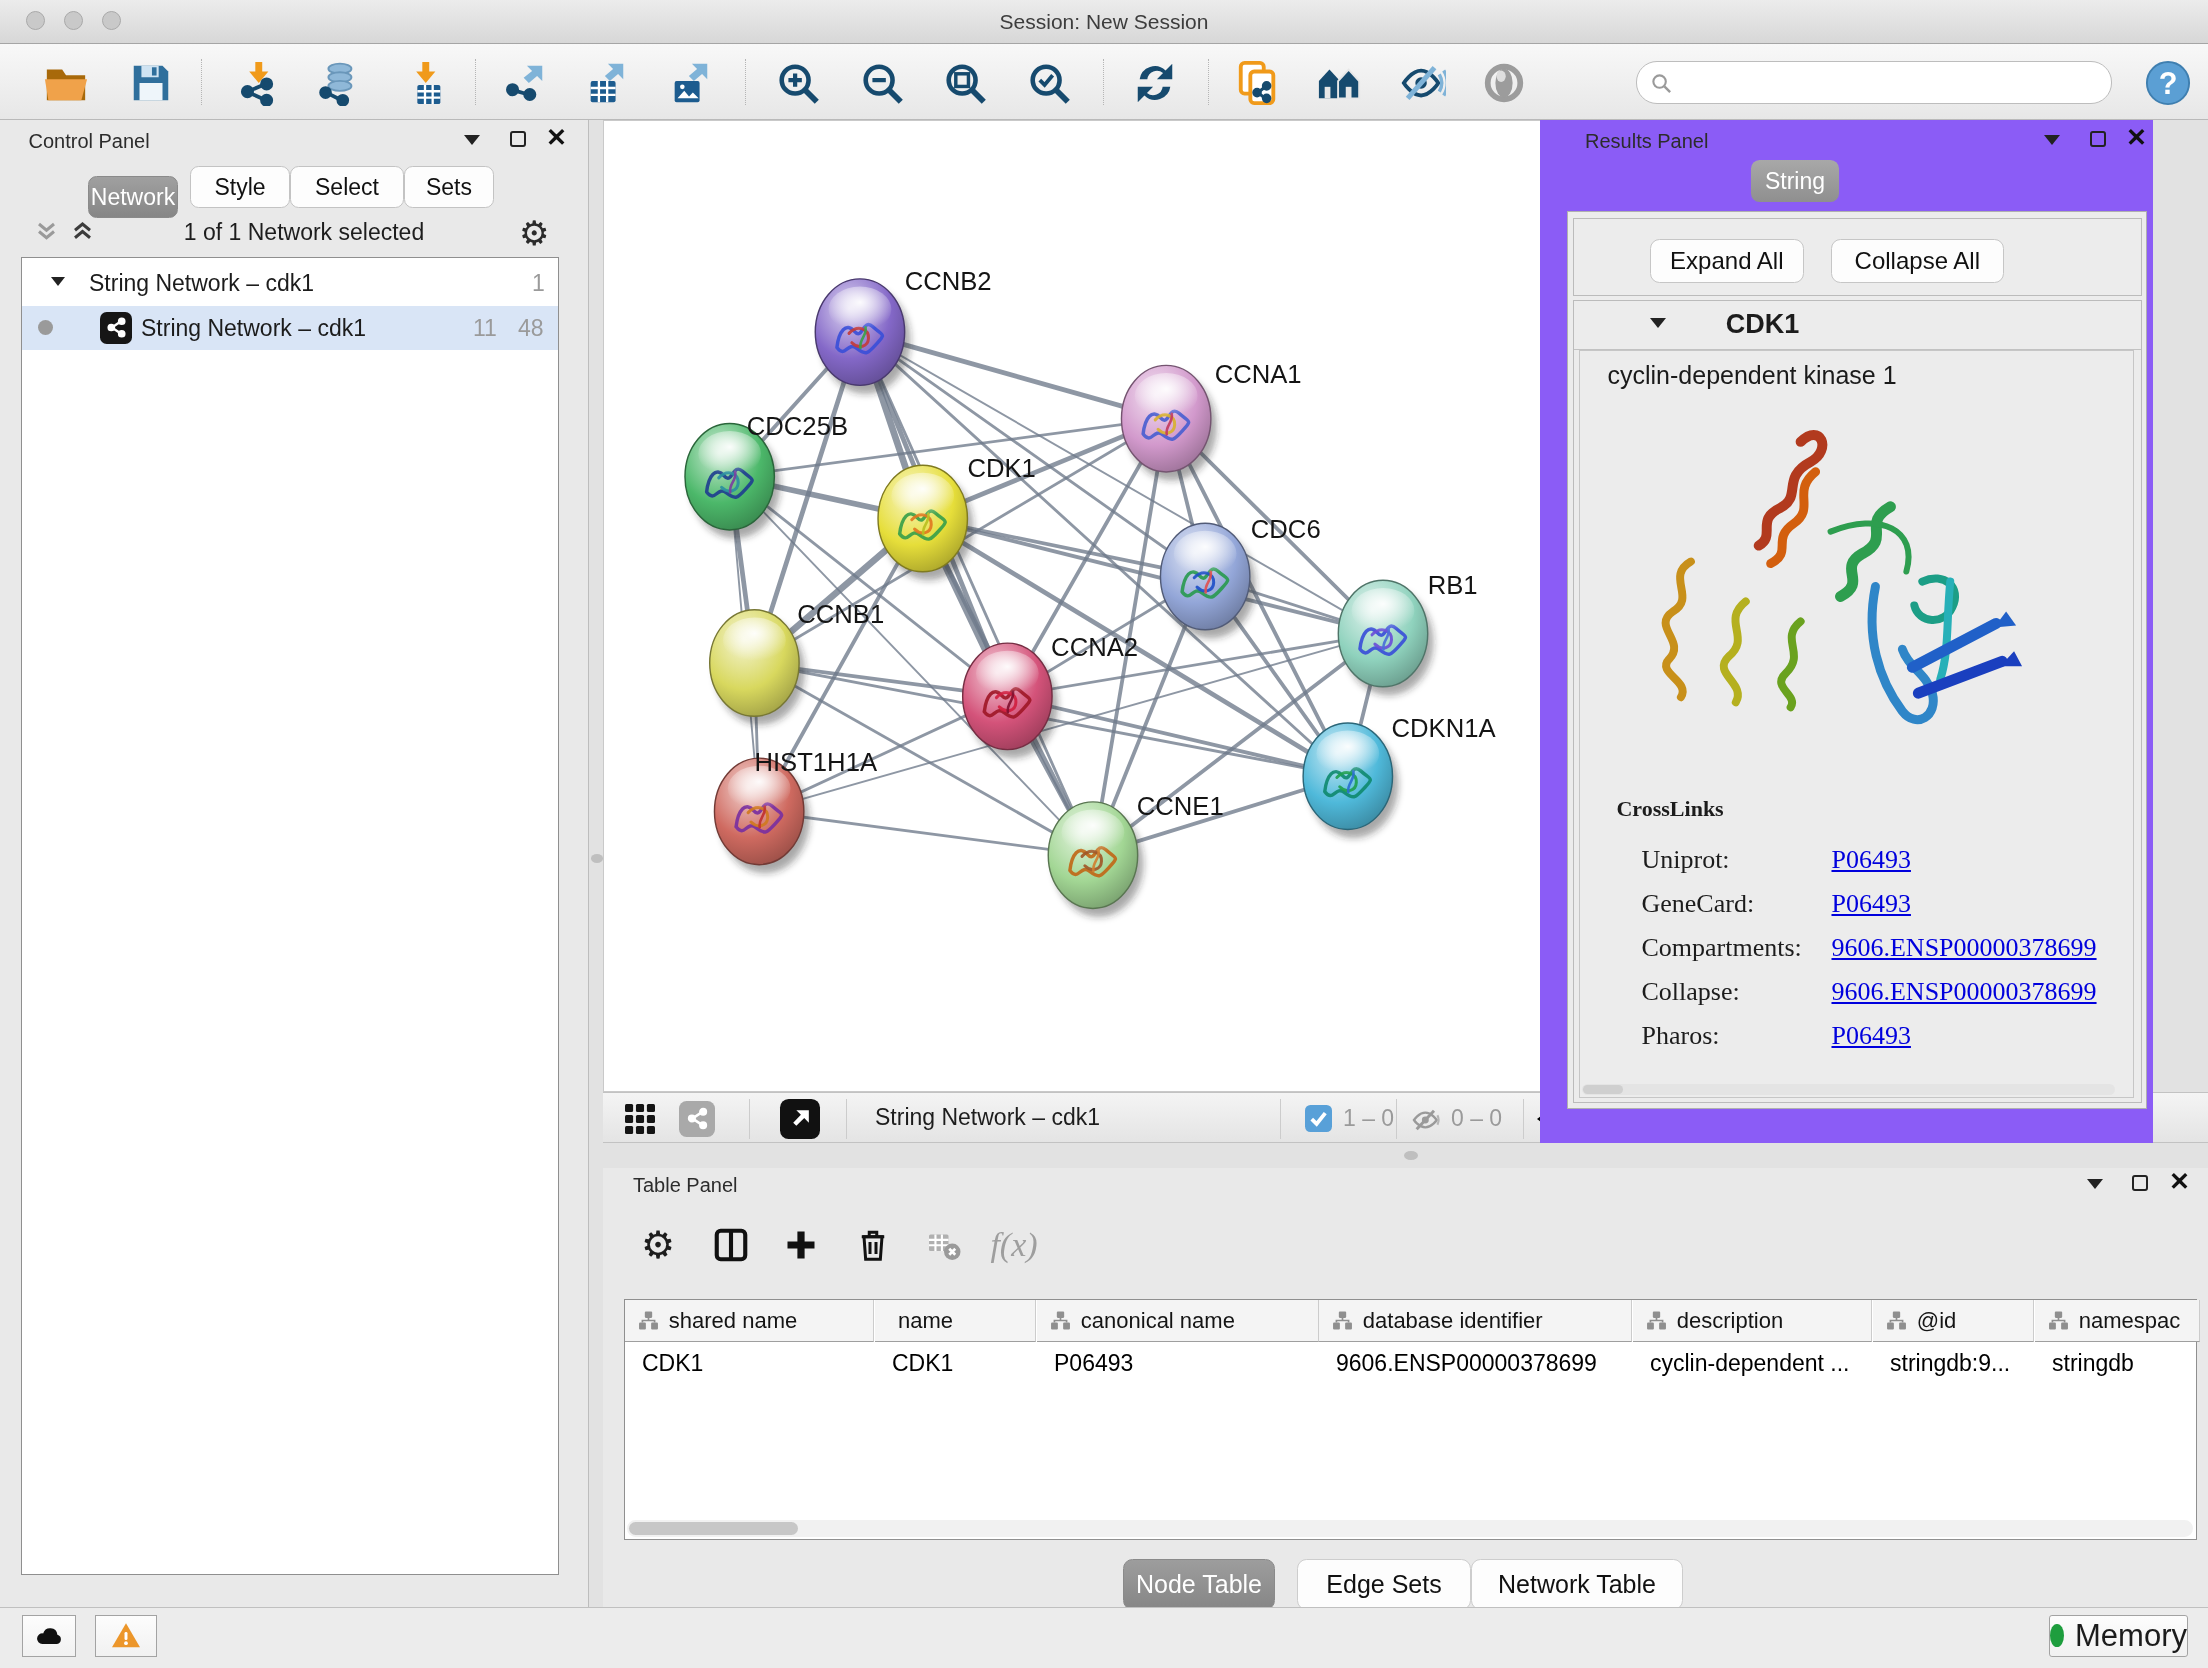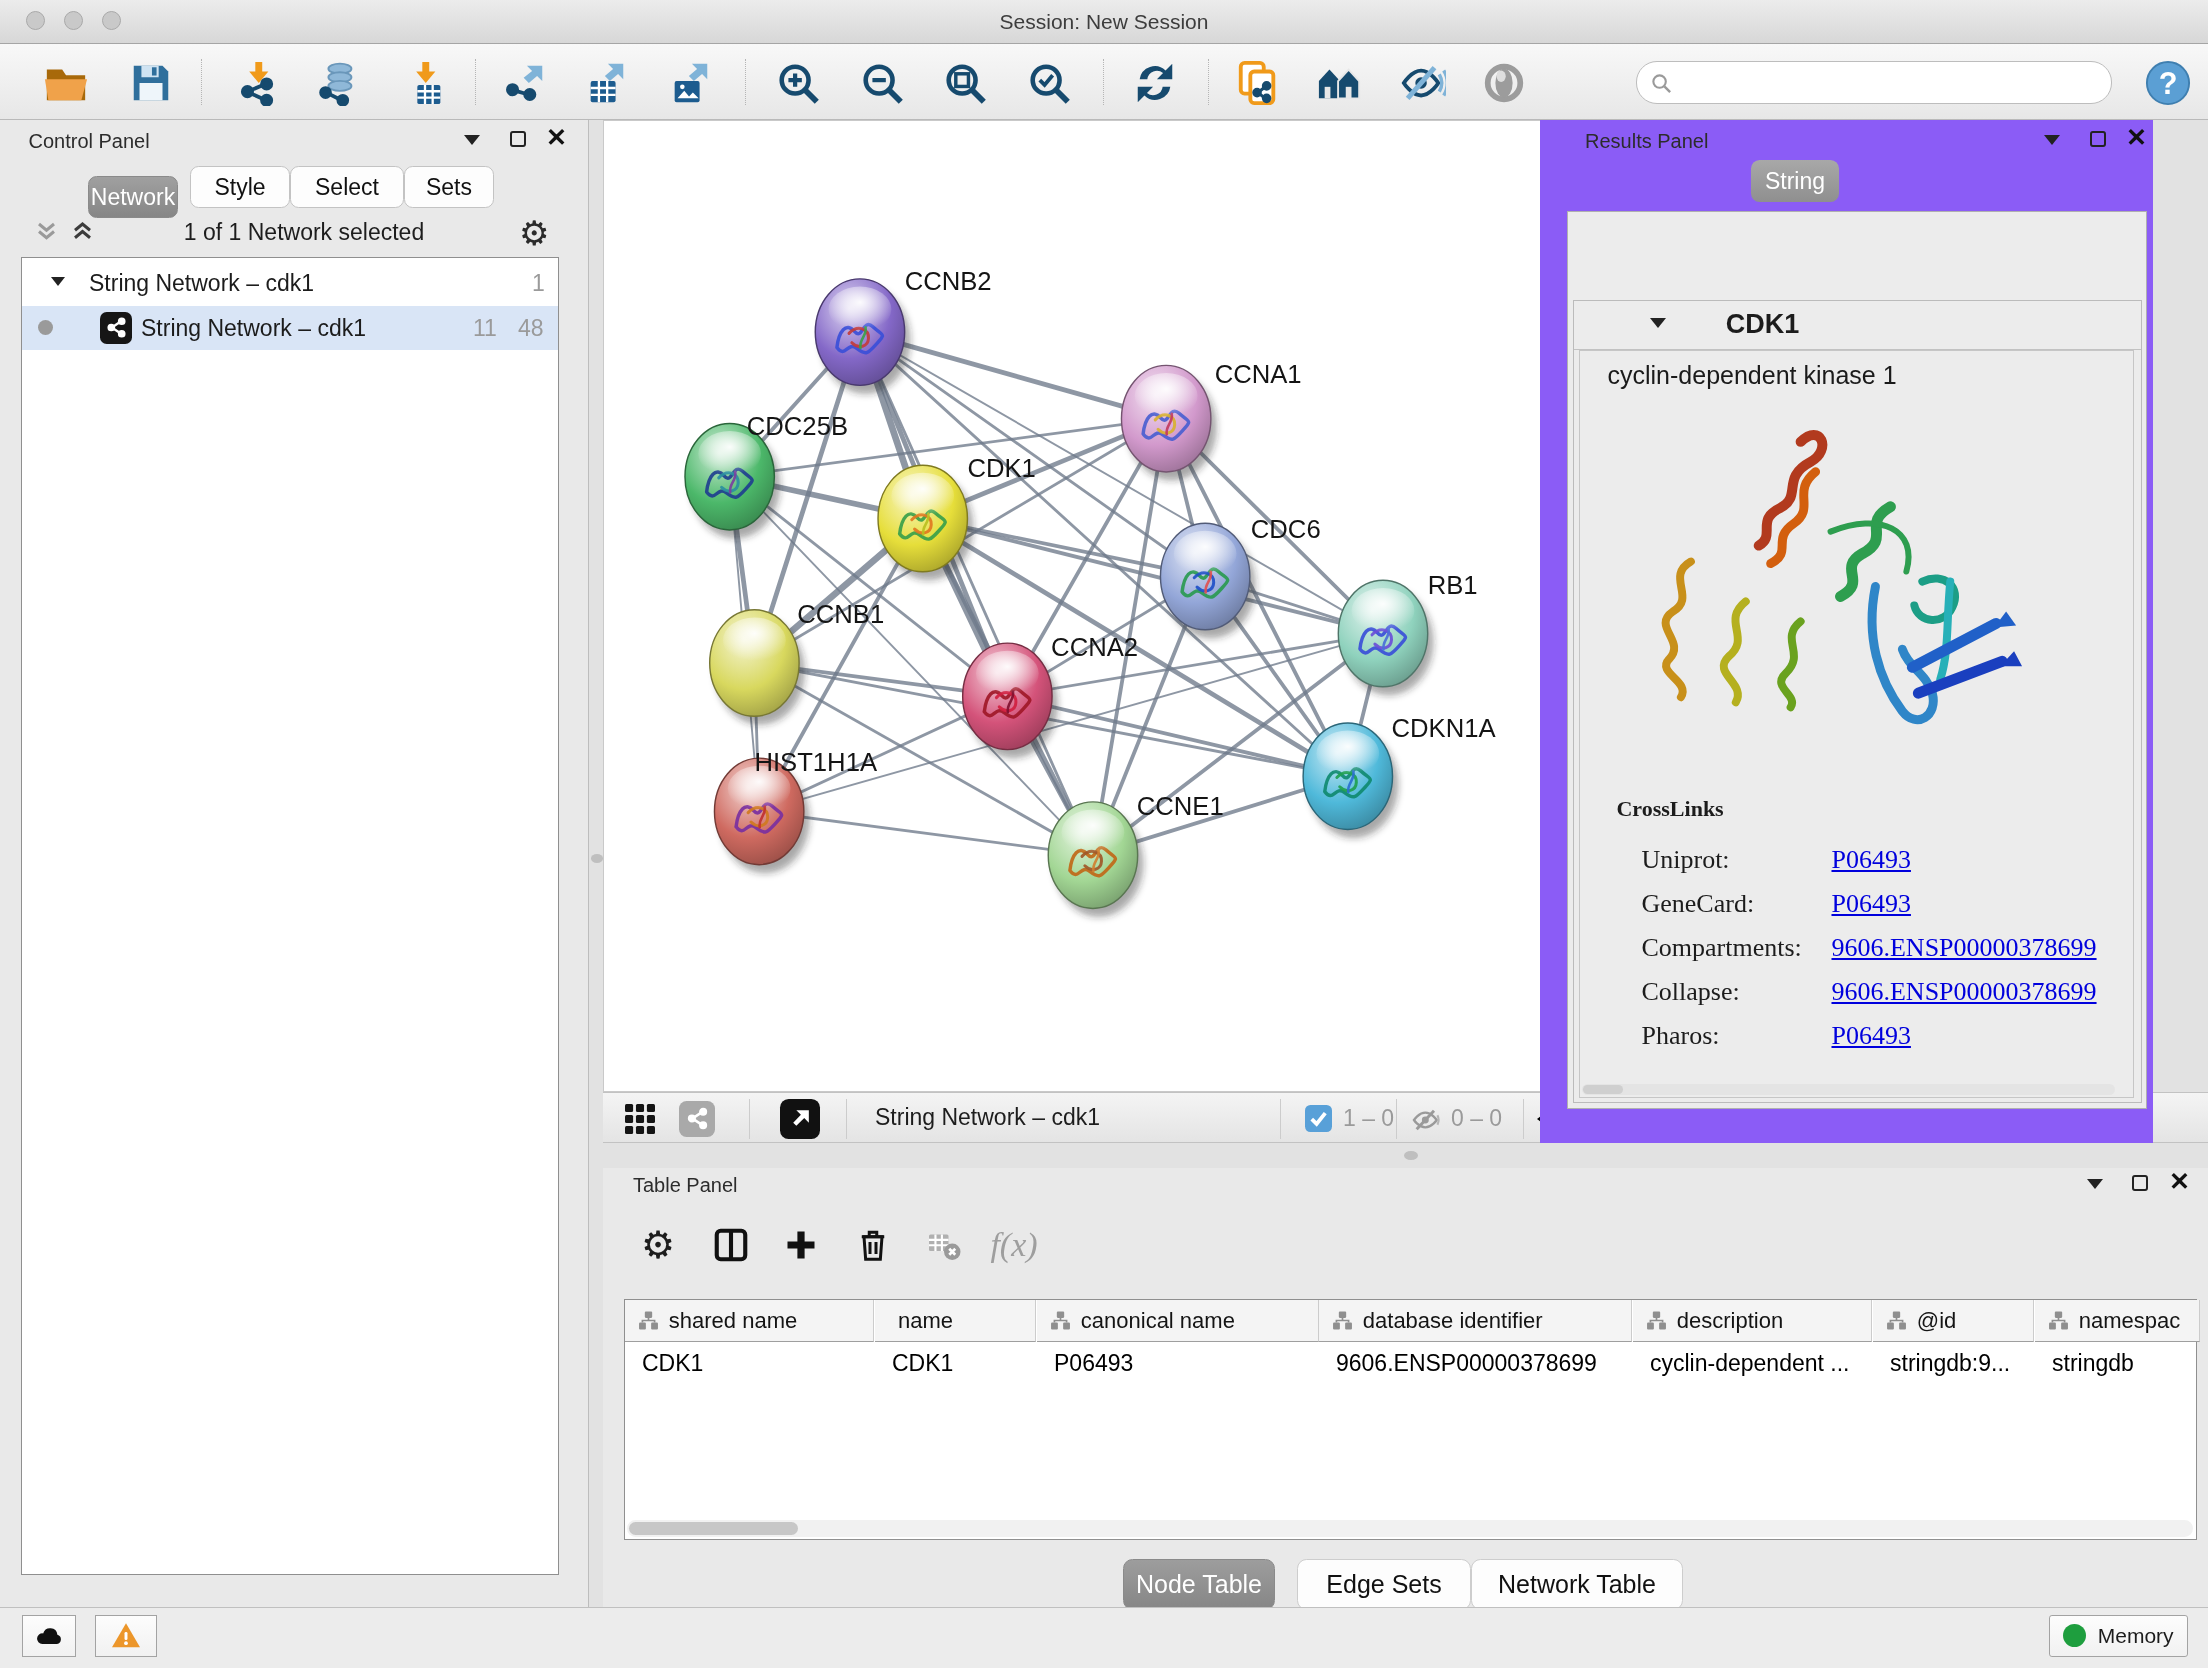--- a/index.html
+++ b/index.html
@@ -571,20 +571,24 @@
   </div>
 
 <div id="results-panel" class="abs">
   <div class="panel-title abs" style="left:45px;top:9.5px">Results Panel</div>
   <span class="caret-down abs" style="left:504px;top:15px"></span>
   <span class="float-box abs" style="left:550px;top:10.5px"></span>
   <span class="close-x abs" style="left:586px;top:7.6px">✕</span>
   <div id="string-tab">String</div>
 
   <div id="rp-outer">
+    <div id="rp-btnbox">
+      <div class="rp-btn" style="left:76px;width:154px">Expand All</div>
+      <div class="rp-btn" style="left:257px;width:173px">Collapse All</div>
+    </div>
     <div id="rp-section">
       <span class="caret-down abs" style="left:76px;top:17px"></span>
       <span class="abs" style="left:152px;top:7.6px;font-size:27px;font-weight:bold">CDK1</span>
       <div class="abs" style="left:0;top:48px;width:567px;border-top:1px solid #c2c2c2"></div>
       <div id="rp-inner">
         <div class="abs" style="left:27px;top:9.5px;font-size:25px;color:#1a1a1a">cyclin-dependent kinase 1</div>
 
         <svg class="abs" style="left:71px;top:55px" width="399" height="371" viewBox="0 0 400 360" fill="none" stroke-linecap="round">
           <path d="M150 30 C 170 10, 182 38, 160 50 C 130 66, 152 84, 130 96 C 104 108, 126 124, 108 134" stroke="#b23a1e" stroke-width="10"></path>
           <path d="M165 60 C 140 80, 166 96, 143 112 C 120 128, 143 140, 120 152" stroke="#d35f0e" stroke-width="9"></path>
@@ -781,16 +785,16 @@
     </div>
   <div class="sb-box" style="left:95px;width:62px">
       <svg viewBox="0 0 24 24" style="width:32px;height:32px">
         <path d="M12 2.5 22.5 20.5H1.5z" fill="#ec962a"></path>
         <rect x="10.9" y="9" width="2.2" height="6" rx="1" fill="#fff"></rect>
         <circle cx="12" cy="17.4" r="1.4" fill="#fff"></circle>
       </svg>
     </div>
   <div class="sb-box" style="left:2049px;width:139px;border-radius:2.9px">
     <span style="width: 23px; height: 23px; border-radius: 50%; margin-right: 11.4px; background: rgb(30, 158, 62);" id="mem-dot"></span>
-    <span style="font-size:21px">Memory</span>
+    <span style="font-size:31px">Memory</span>
   </div>
 </div>
 
 
 </body></html>

